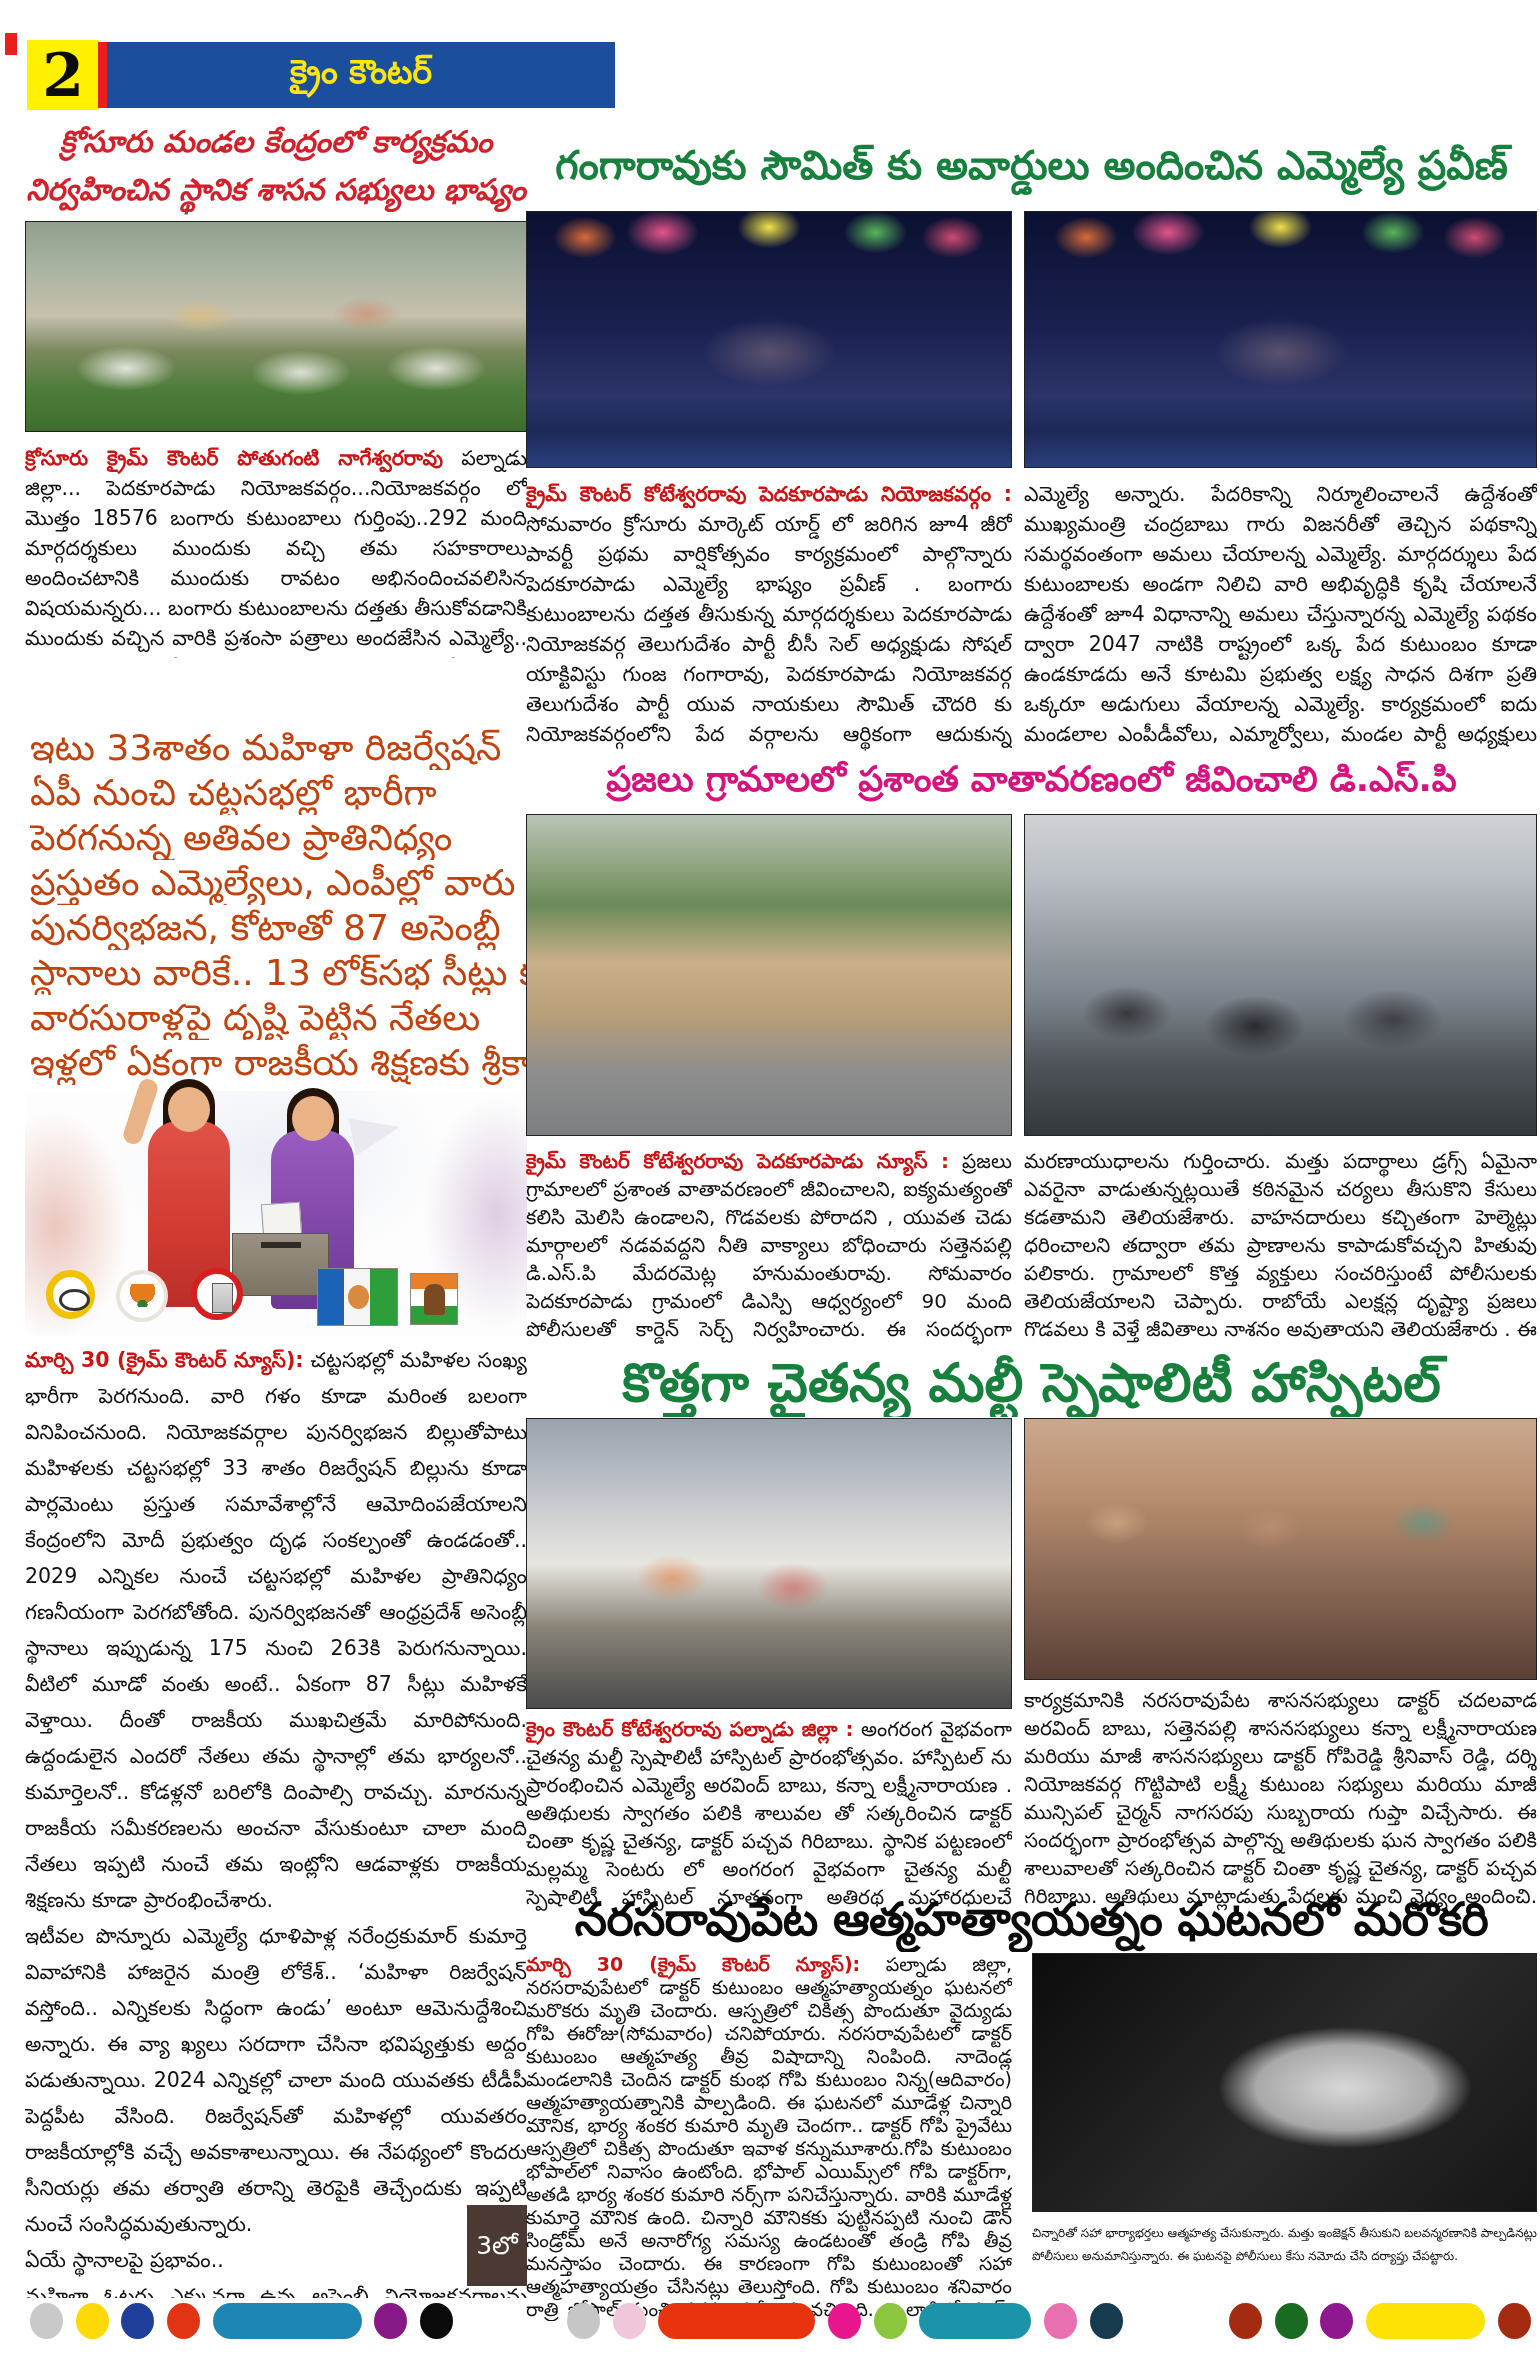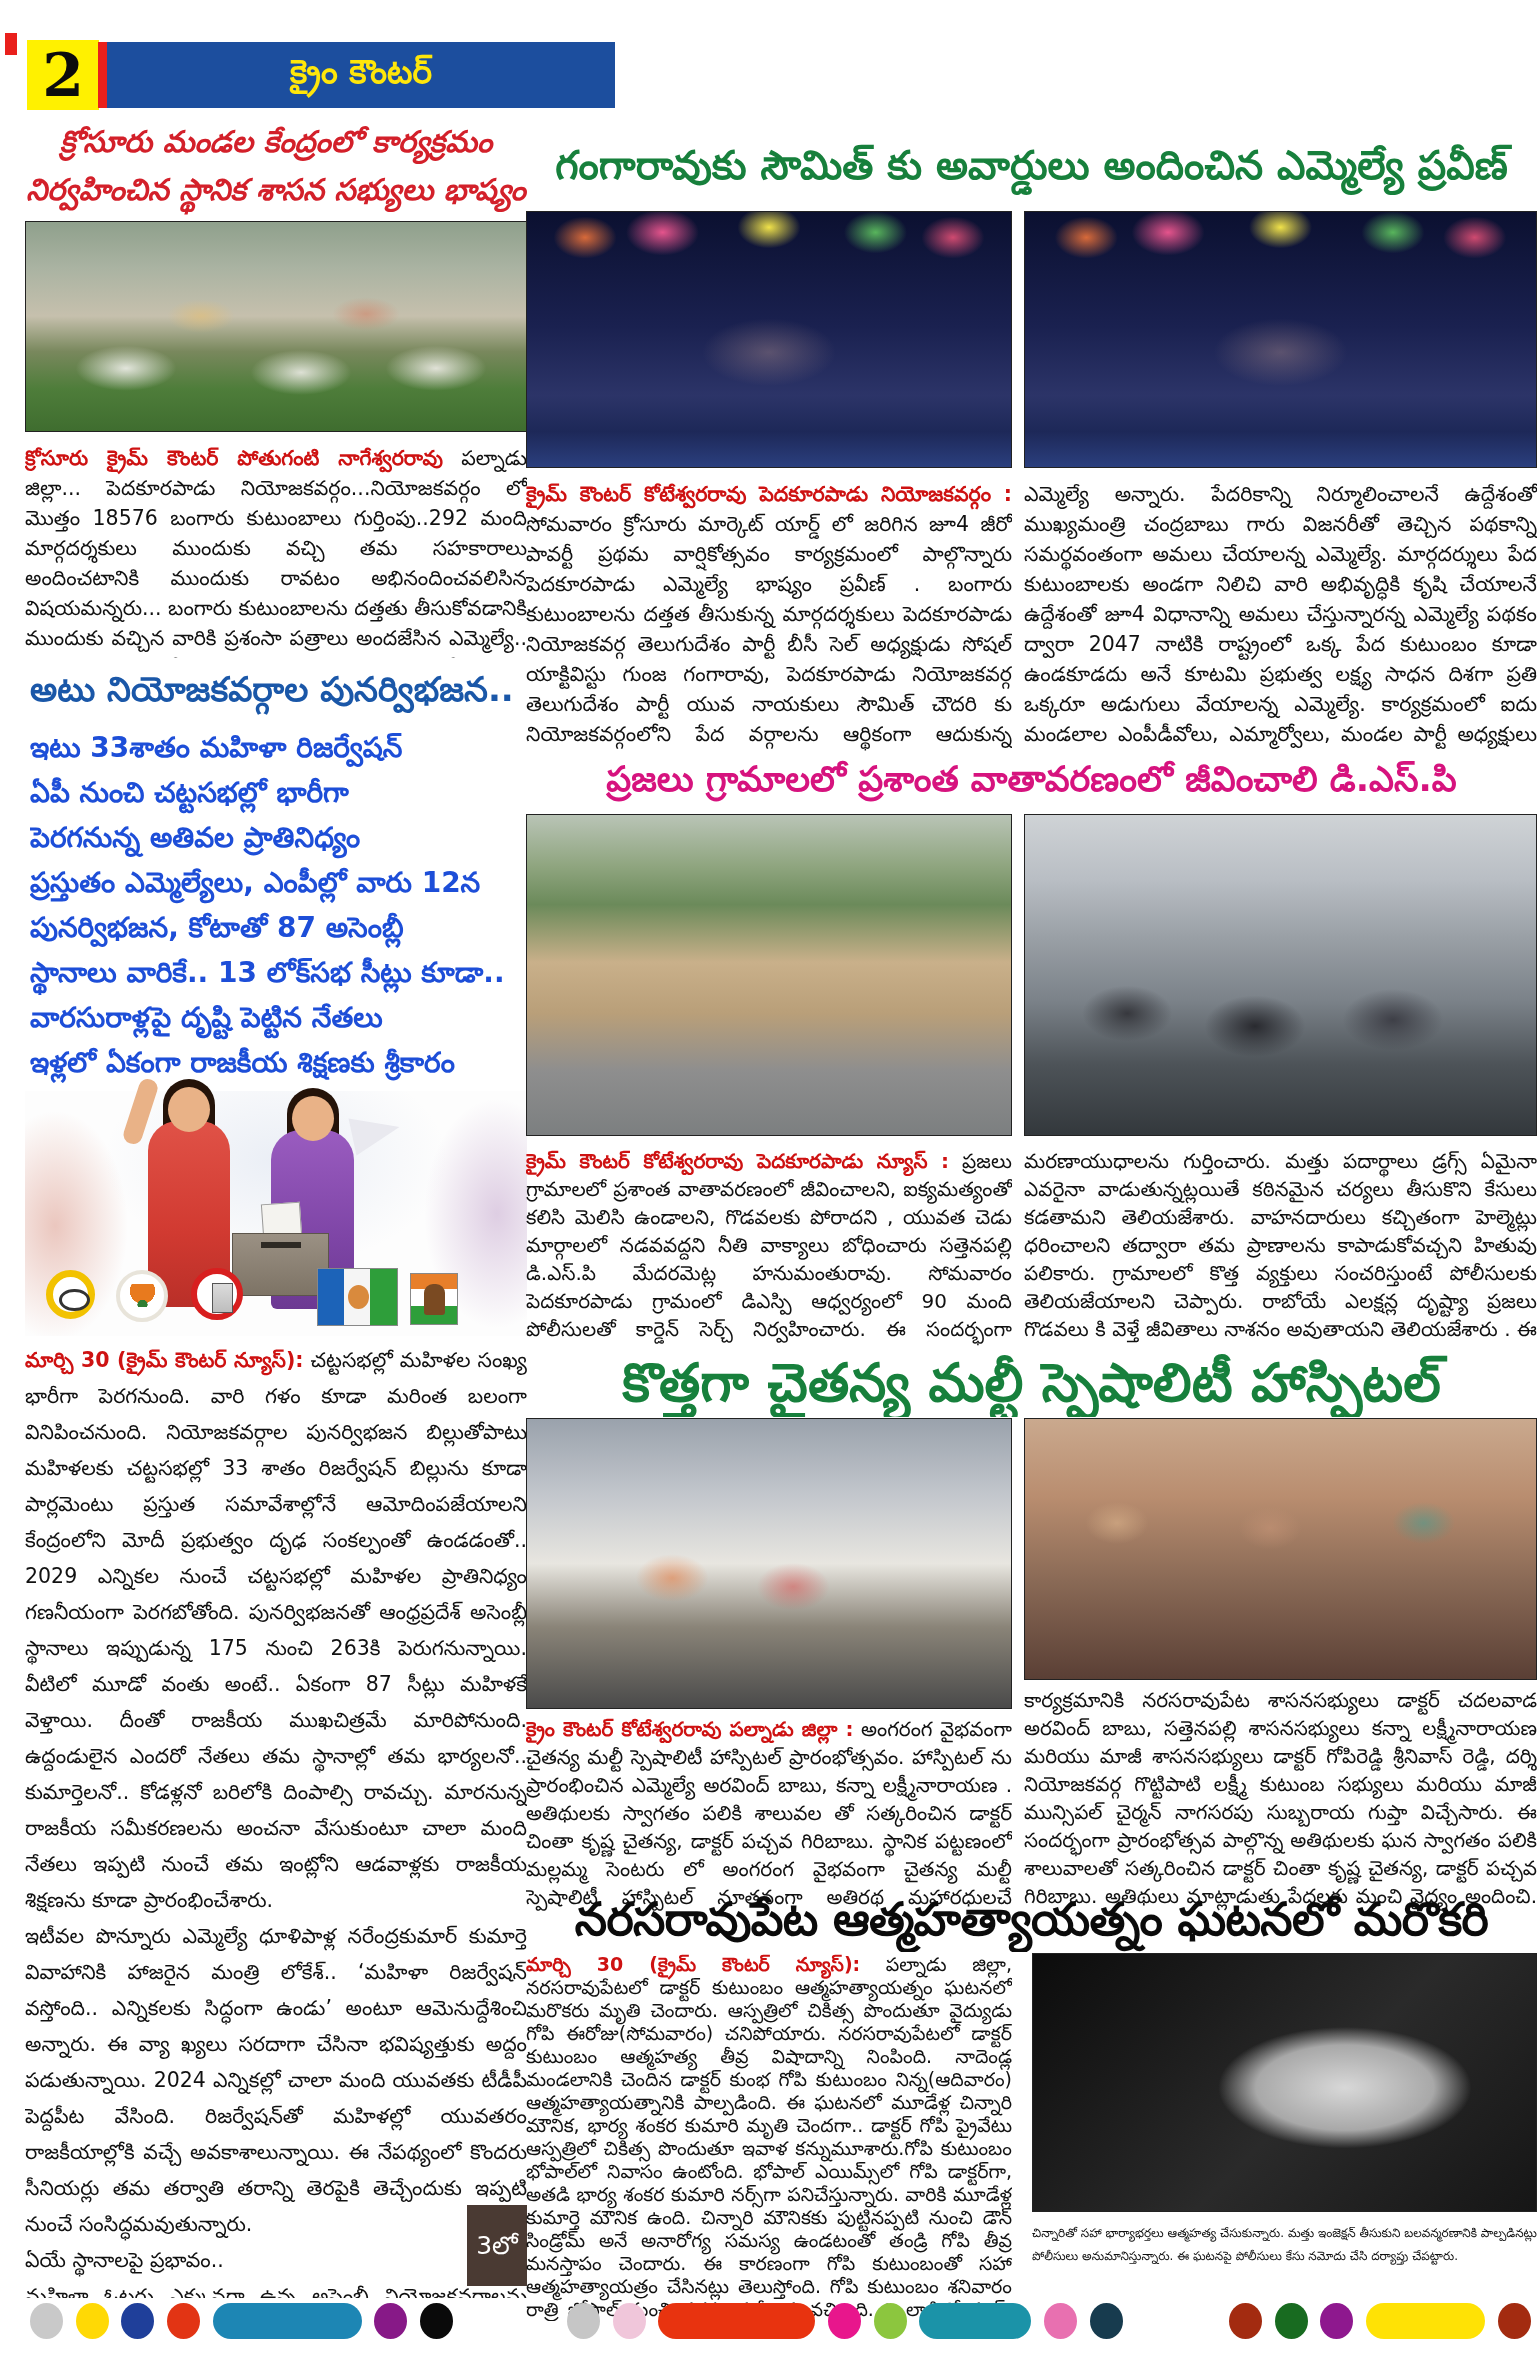--- a/index.html
+++ b/index.html
@@ -33,21 +33,21 @@
   .photo1{left:25px;top:221px;width:502px;height:211px;
      background:
        radial-gradient(67px 30px at 20% 70%,rgba(240,240,235,.9),transparent 75%),
        radial-gradient(67px 30px at 55% 72%,rgba(235,235,228,.9),transparent 75%),
        radial-gradient(67px 30px at 82% 70%,rgba(238,236,230,.9),transparent 75%),
        radial-gradient(45px 22.4px at 35% 45%,rgba(225,190,120,.65),transparent 75%),
        radial-gradient(45px 22.4px at 68% 44%,rgba(210,120,90,.5),transparent 75%),
        linear-gradient(180deg,#8fa08c 0%,#aab3a2 22%,#c6c0ad 45%,#79885d 62%,#4e7d3a 80%,#3f6d2f 100%);}
   .lp1{left:25px;top:443px;width:502px;height:215px;font-size:20.5px;line-height:30px;}
   .lh2{left:30px;top:669px;width:498px;height:49px;color:#1A57A8;font-size:34px;font-weight:700;}
-  .lbullets{left:30px;top:725px;width:498px;height:359px;font-size:28px;font-weight:700;color:#1d4ed8;}
+  .lbullets{left:30px;top:725px;width:498px;height:359px;font-size:36px;font-weight:400;color:#c2410c;}
   .lbullets div{height:45px;line-height:45px;white-space:nowrap;overflow:hidden;}
 
   
   .illus{left:25px;top:1091px;width:502px;height:245px;background:
      radial-gradient(104px 164px at 6% 55%,rgba(196,84,58,.32),transparent 70%),
      radial-gradient(104px 164px at 94% 50%,rgba(150,96,166,.30),transparent 70%),
      radial-gradient(239px 149px at 50% 28%,rgba(122,150,200,.14),transparent 72%),
      #fdfdfd;}
   .w-fig{position:absolute;border-radius:30px 30px 6px 6px;}
   .w1{left:123px;top:30px;width:82px;height:186px;background:linear-gradient(180deg,#e05247 0%,#d13a31 60%,#b92f28 100%);}
@@ -152,21 +152,20 @@
     <span>క్రైం కౌంటర్</span>
   </div>
 
   <div class="abs lh1">క్రోసూరు మండల కేంద్రంలో కార్యక్రమం నిర్వహించిన స్థానిక శాసన సభ్యులు భాష్యం ప్రవీణ్....</div>
   <div class="abs photo photo1"></div>
   <div class="abs jtext lp1">
     <span class="lead-red">క్రోసూరు క్రైమ్ కౌంటర్ పోతుగంటి నాగేశ్వరరావు</span>
     <span>పల్నాడు జిల్లా... పెదకూరపాడు నియోజకవర్గం...నియోజకవర్గం లో మొత్తం 18576 బంగారు కుటుంబాలు గుర్తింపు..292 మంది మార్గదర్శకులు ముందుకు వచ్చి తమ సహకారాలు అందించటానికి ముందుకు రావటం అభినందించవలిసిన విషయమన్నరు... బంగారు కుటుంబాలను దత్తతు తీసుకోవడానికి ముందుకు వచ్చిన వారికి ప్రశంసా పత్రాలు అందజేసిన ఎమ్మెల్యే.. అనంతరం వంద రోజులు 100 గ్రామాలు కార్యక్రమంలో భాగంగా అచ్చంపేట మండలం చిగురుపాడు గ్రామంలో పాల్గొని ప్రజా సమస్యలను తెలుసుకున్న భాష్యం ప్రవీణ్..</span>
   </div>
 
-  <div class="abs lh2">అటు నియోజకవర్గాల పునర్విభజన..</div>
   <div class="abs lbullets">
     <div>ఇటు 33శాతం మహిళా రిజర్వేషన్</div>
     <div>ఏపీ నుంచి చట్టసభల్లో భారీగా</div>
     <div>పెరగనున్న అతివల ప్రాతినిధ్యం</div>
     <div>ప్రస్తుతం ఎమ్మెల్యేలు, ఎంపీల్లో వారు 12న</div>
     <div>పునర్విభజన, కోటాతో 87 అసెంబ్లీ</div>
     <div>స్థానాలు వారికే.. 13 లోక్‌సభ సీట్లు కూడా..</div>
     <div>వారసురాళ్లపై దృష్టి పెట్టిన నేతలు</div>
     <div>ఇళ్లలో ఏకంగా రాజకీయ శిక్షణకు శ్రీకారం</div>
   </div>

